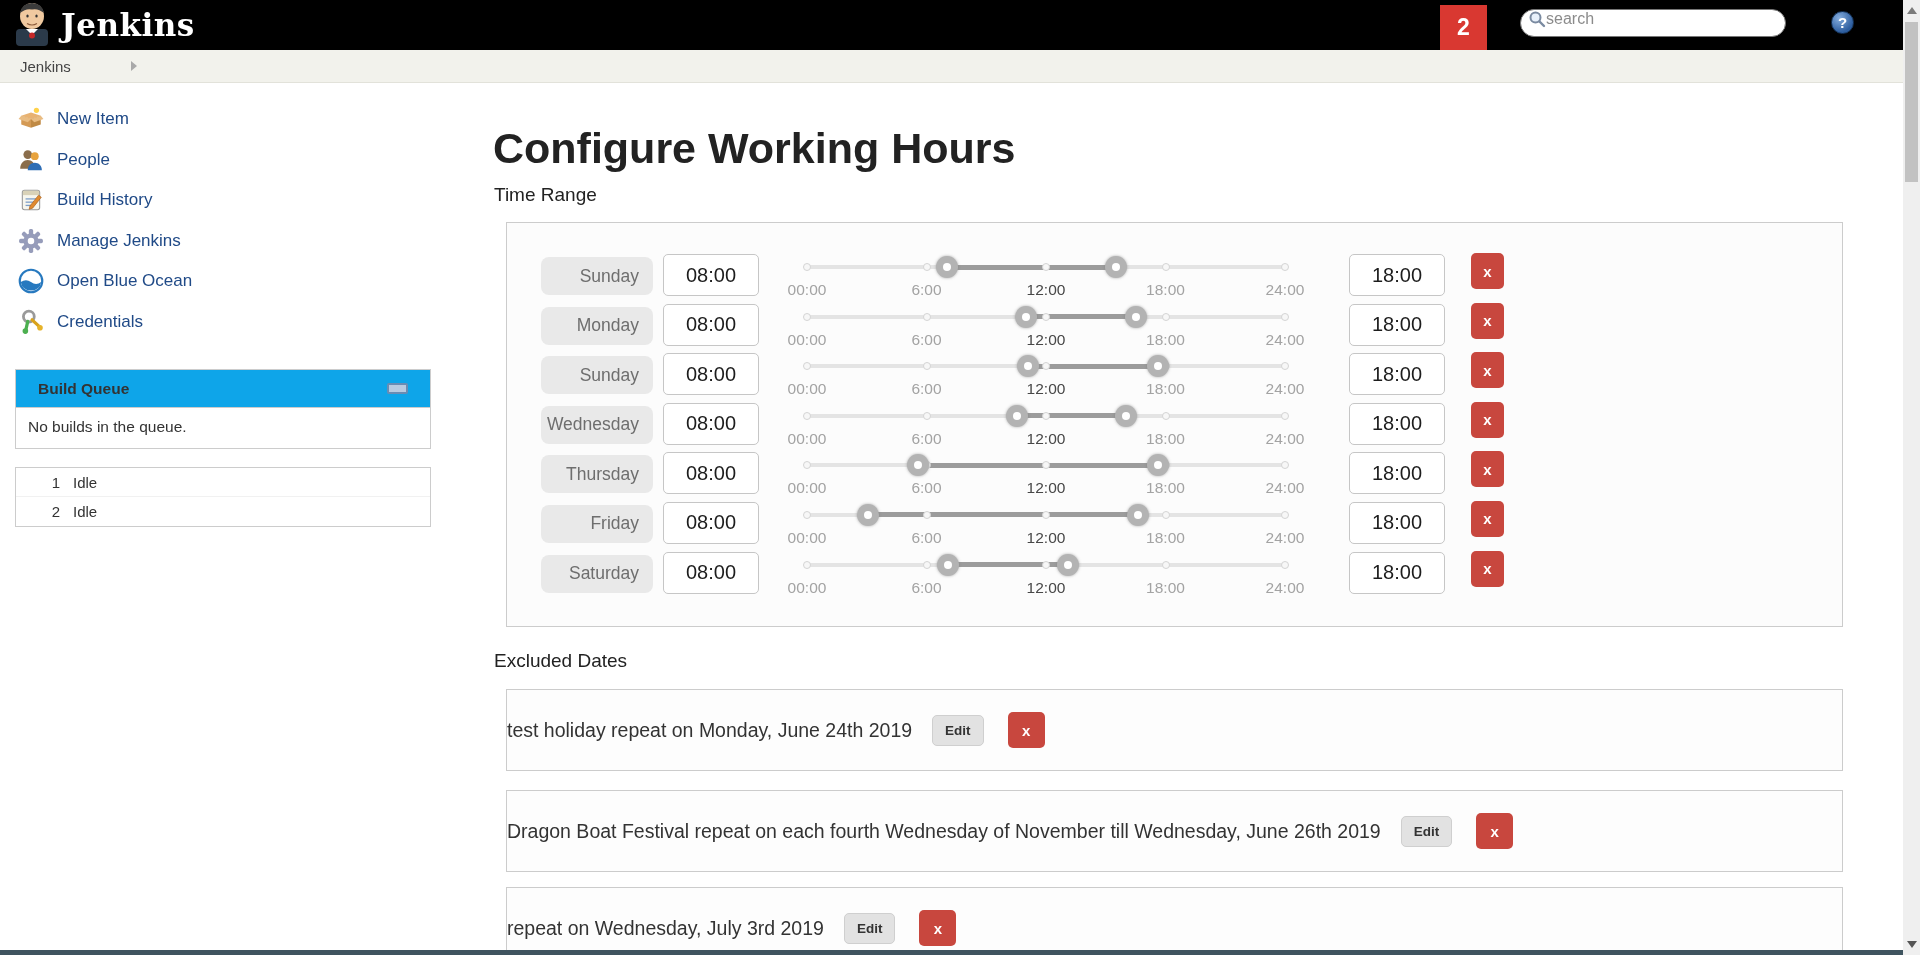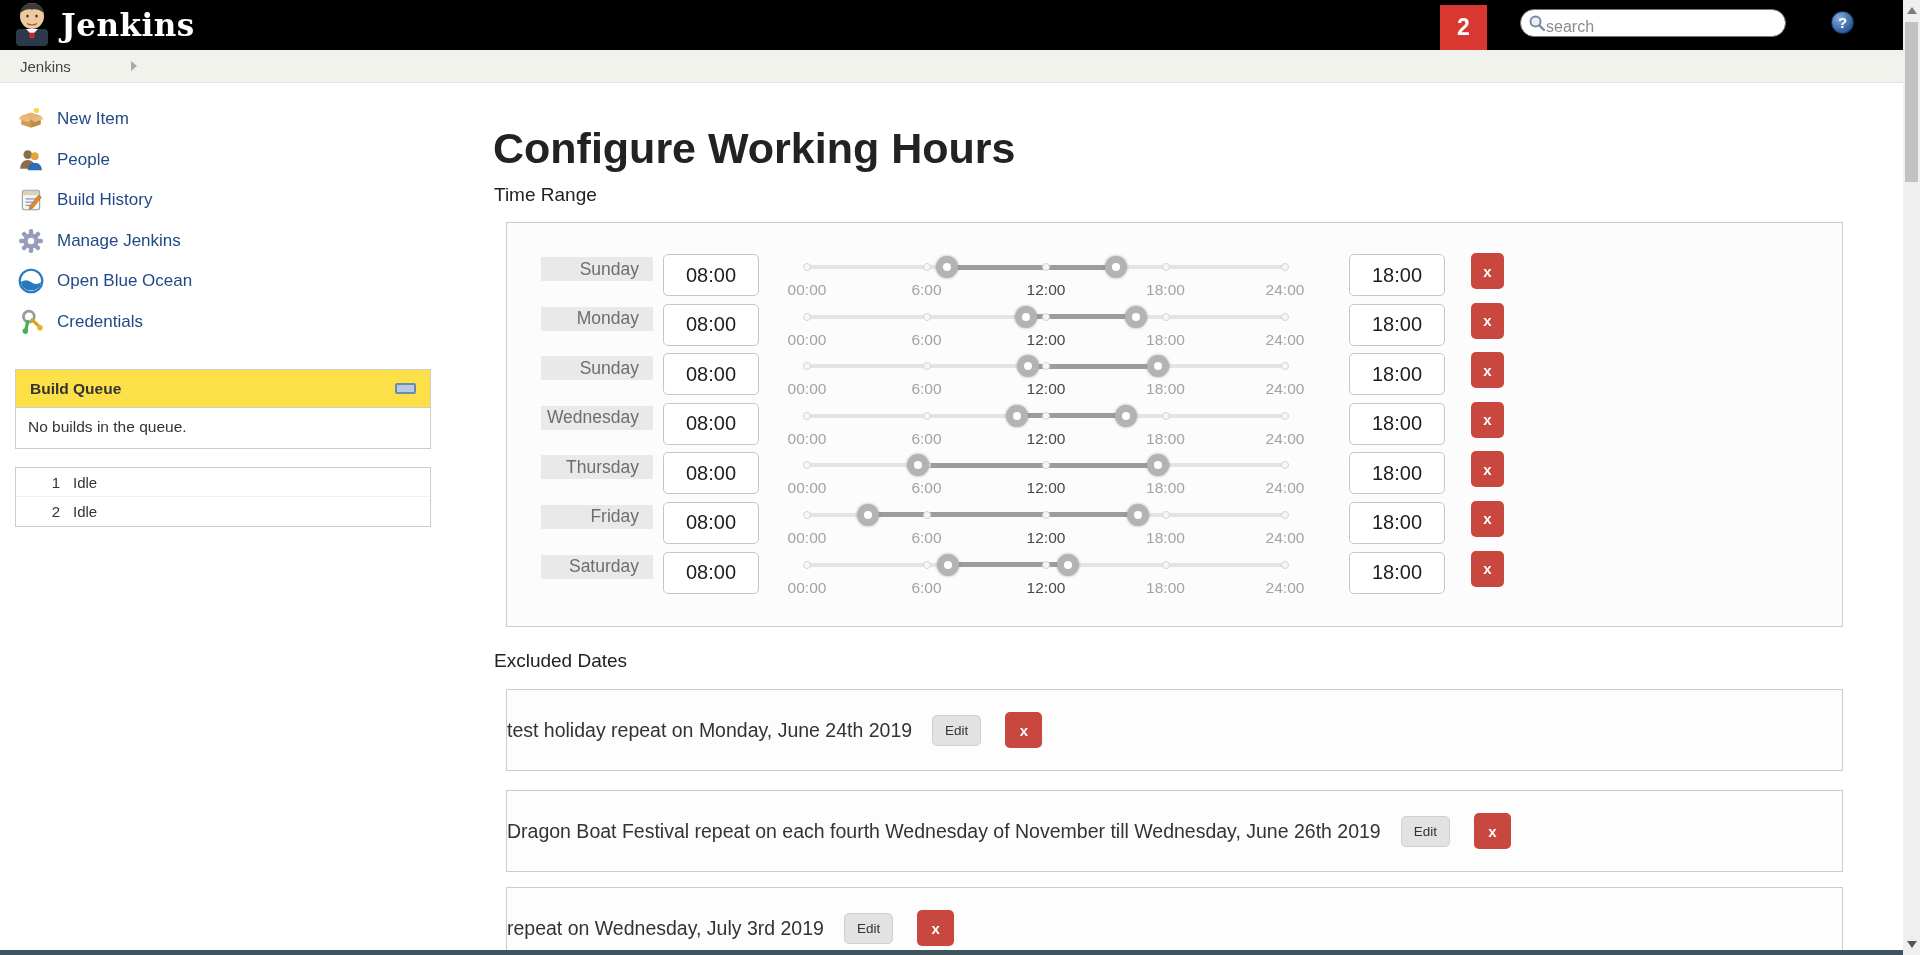--- a/index.html
+++ b/index.html
@@ -6,21 +6,21 @@
   html,body { width:1920px; height:955px; overflow:hidden; background:#fff;
               font-family:"Liberation Sans", sans-serif; }
 
   
   .header { position:absolute; left:0; top:0; width:1920px; height:50px; background:var(--header-bg,#000); }
   .logo { position:absolute; left:12px; top:1px; height:48px; display:flex; align-items:center; gap:9px; cursor:pointer; }
   .logo-title { color:#fff; font-family:"DejaVu Serif", serif; font-weight:bold; font-size:31px; letter-spacing:.5px; }
   .badge { position:absolute; left:1440px; top:5px; width:47px; height:45px; background:var(--badge-red,#d93831);
            color:#fff; font-weight:bold; font-size:23px; display:flex; align-items:center; justify-content:center; cursor:pointer; }
   .search-wrap { position:absolute; left:1520px; top:9px; width:266px; height:28px; background:#fff;
-                 border:1px solid #777; border-radius:14px; display:flex; align-items:flex-end; padding-left:7px; }
+                 border:1px solid #777; border-radius:14px; display:flex; align-items:flex-start; padding-left:7px; }
   .search-wrap svg { flex:0 0 18px; }
   .search-input { border:none; outline:none; background:transparent; font-size:16px; color:#333; width:220px;
                   font-family:"Liberation Sans", sans-serif; }
   .search-input::placeholder { color:#8b8b8b; }
   .help-btn { position:absolute; left:1831px; top:11px; width:23px; height:23px; border-radius:50%;
               background:radial-gradient(circle at 35% 30%, #86aede, #2d5d9e 70%); border:1px solid #16355c;
               color:#fff; font-weight:bold; font-size:15px; display:flex; align-items:center; justify-content:center; cursor:pointer; }
 
   
   .breadcrumb { position:absolute; left:0; top:50px; width:1903px; height:33px; background:#f2f2ec;
@@ -31,43 +31,43 @@
 
   
   .sidebar-menu { position:absolute; left:18px; top:99px; width:400px; }
   .menu-item { height:40.5px; display:flex; align-items:center; gap:13px; cursor:pointer; }
   .menu-item svg { width:26px; height:26px; flex:0 0 26px; }
   .menu-label { font-size:17px; color:var(--link-blue,#204a87); }
 
   .panel { position:absolute; left:15px; width:416px; background:#fff; border:1px solid #ccc; }
   #build-queue-panel { top:369px; }
   #executor-panel { top:467px; }
-  .panel-header { height:38px; background:#fde047; border-bottom:1px solid #ccc; display:flex;
-                  align-items:center; justify-content:space-between; padding:0 14px; }
+  .panel-header { height:38px; background:#0ea5e9; border-bottom:1px solid #ccc; display:flex;
+                  align-items:center; justify-content:space-between; padding:0 22px; }
   .panel-title { font-weight:bold; font-size:15.5px; color:#333; }
   .panel-title.link { color:var(--link-blue,#204a87); text-decoration:underline; cursor:pointer; }
   .collapse-btn { width:21px; height:11px; background:#b9cbe1; border:2px solid #6a8cb3; border-radius:2px; cursor:pointer; }
   .bq-body { padding:10px 12px 12px; font-size:15.5px; color:#333; }
   .exec-row { height:29px; display:flex; align-items:center; border-bottom:1px solid #f1f1f1; font-size:15px; color:#333; }
   .exec-row:last-child { border-bottom:none; }
   .exec-num { width:20px; text-align:right; margin-left:24px; }
   .exec-status { margin-left:13px; }
 
   
   .page-title { position:absolute; left:493px; top:124px; font-size:43px; font-weight:700; color:#222; }
   .section-label { position:absolute; font-size:19px; color:#222; }
   #time-range-label { left:494px; top:184px;text-align:right; }
   #excluded-label { left:494px; top:650px; }
 
   #time-panel { position:absolute; left:506px; top:222px; width:1337px; height:405px;
                 border:1px solid #ccc; background:#fcfcfc; }
   #day-rows { position:absolute; left:0; top:28px; right:0; }
   .day-row { position:relative; height:49.6px; }
-  .day-pill { position:absolute; left:34px; top:6px; width:112px; height:24px; background:#e9e9e9; border:none;
-              border-radius:0; color:#6e6e6e; font-size:17.5px; text-align:right; padding-right:14px;
+  .day-pill { position:absolute; left:34px; top:6px; width:112px; height:38px; background:#e9e9e9; border:none;
+              border-radius:8px; color:#6e6e6e; font-size:17.5px; text-align:right; padding-right:14px;
               font-family:"Liberation Sans", sans-serif; cursor:pointer; }
   .time-input { position:absolute; top:3px; width:96px; height:42px; border:1px solid #c6c6c6; border-radius:5px;
                 background:#fff; color:#1d1d1d; font-size:20px; text-align:center;
                 font-family:"Liberation Sans", sans-serif; outline:none; }
   .time-input.start { left:156px; }
   .time-input.end { left:842px; }
 
   .slider { position:absolute; left:300px; top:0; width:478px; height:49px; cursor:pointer; }
   .track { position:absolute; left:0; right:0; top:14px; height:4px; background:var(--slider-track,#e4e4e4); border-radius:2px; }
   .range-fill { position:absolute; top:13.5px; height:5px; background:var(--slider-fill,#9c9c9c); border-radius:2px; }
@@ -83,21 +83,21 @@
 
   .x-btn { background:var(--danger-red,#c8473e); border:none; border-radius:5px; color:#fff; font-weight:bold;
            font-size:15px; display:flex; align-items:center; justify-content:center; cursor:pointer;
            font-family:"Liberation Sans", sans-serif; }
   .day-row .x-btn { position:absolute; left:964px; top:2px; width:33px; height:36px; }
 
   .excl-row { position:absolute; left:506px; width:1337px; border:1px solid #ccc; background:#fdfdfd;
               display:flex; align-items:center; }
   .excl-text { font-size:19.5px; color:#333; }
   .edit-btn { margin-left:20px; height:31px; padding:0 12px; background:#e2e2e2; border:1px solid #cfcfcf;
-              border-radius:5px; font-weight:normal; font-size:13.5px; color:#333; cursor:pointer;
+              border-radius:5px; font-weight:bold; font-size:13.5px; color:#333; cursor:pointer;
               font-family:"Liberation Sans", sans-serif; }
   .excl-row .x-btn { margin-left:24px; width:37px; height:36px; }
 
   
   .bottom-bar { position:absolute; left:0; top:950px; width:1903px; height:5px; background:#3f545f; }
   .scrollbar { position:absolute; right:0; top:0; width:17px; height:955px; background:#efefef; }
   .sb-arrow { position:absolute; left:4px; width:0; height:0; border-left:5px solid transparent; border-right:5px solid transparent; cursor:pointer; }
   .sb-up { top:7px; border-bottom:7px solid #7b7b7b; }
   .sb-down { top:941px; border-top:7px solid #555; }
   .sb-thumb { position:absolute; left:2px; top:22px; width:13px; height:160px; background:#c2c2c2; cursor:grab; }

